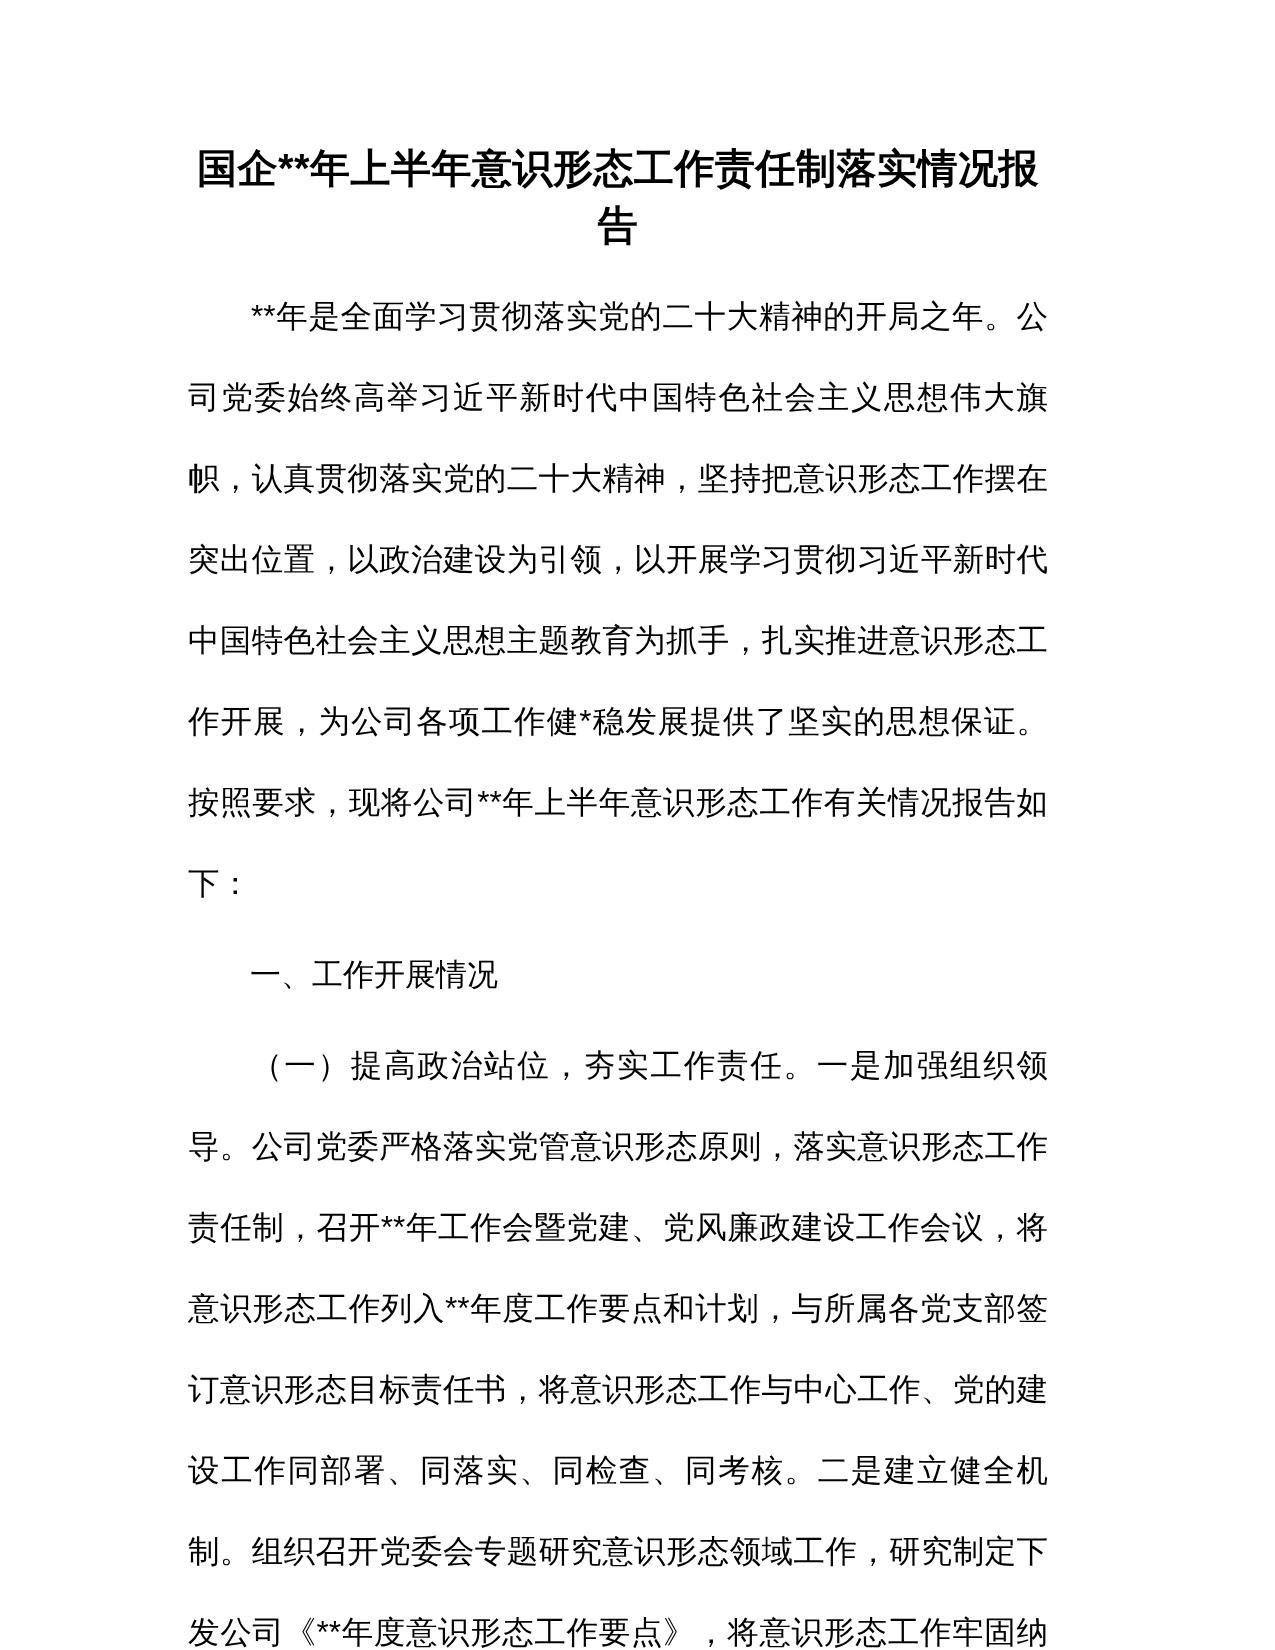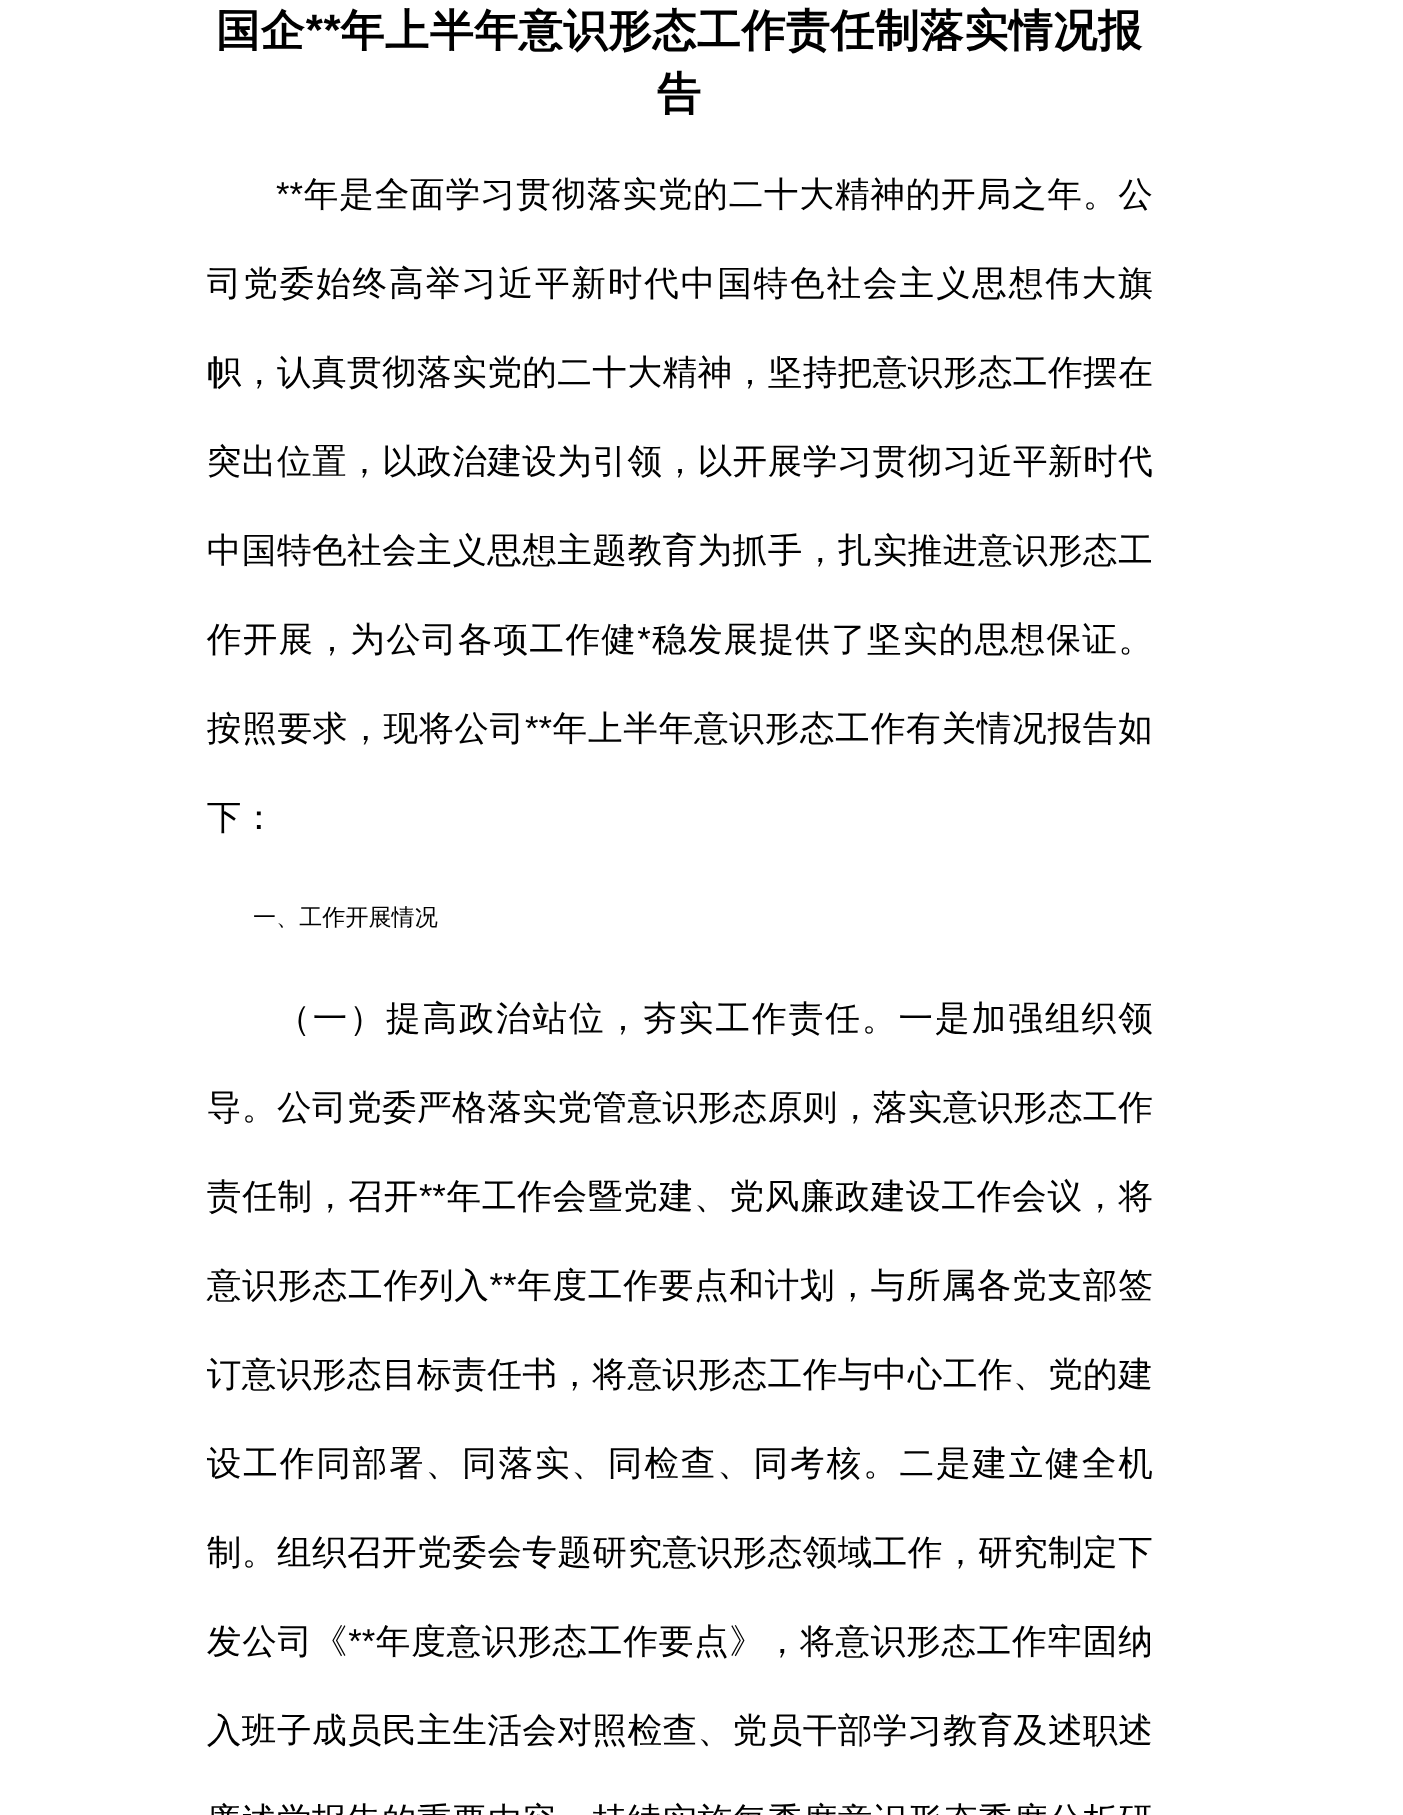--- a/index.html
+++ b/index.html
@@ -31,20 +31,21 @@
     width: 860px;
   }
 
   .doc-title {
     font-size: 40px;
     font-weight: bold;
     line-height: 57px;
     text-align: center;
     letter-spacing: 0.5px;
     margin: 0;
+    padding-top: 140px;
     word-break: break-all;
   }
 
   .para {
     font-size: 31.5px;
     line-height: 81px;
     text-align: justify;
     text-align-last: left;
     text-justify: inter-character;
     margin: 0;
@@ -52,21 +53,21 @@
     letter-spacing: 0;
   }
 
   .para-indent {
     text-indent: 2em;
   }
 
   .gap-after-title { height: 22px; }
 
   .heading {
-    font-size: 21px;
+    font-size: 31px;
     line-height: 57px;
     margin: 0;
     text-indent: 2em;
     font-weight: normal;
     word-break: break-all;
   }
   .spacer-xs { height: 22px; }
 </style>
 </head>
 <body>

